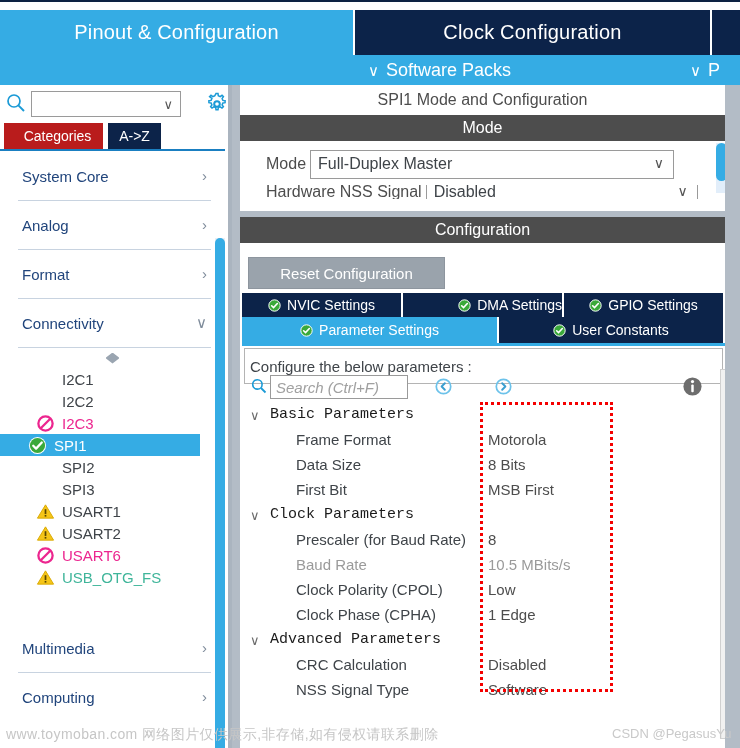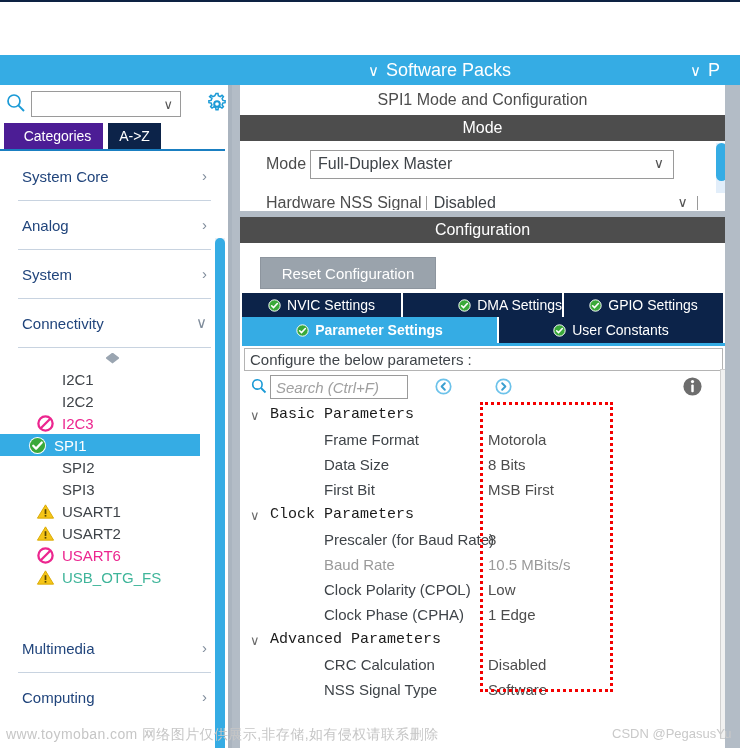--- a/index.html
+++ b/index.html
@@ -46,21 +46,21 @@
     border:1px solid #9a9a9a; background:#fff;
   }
   .scombo .caret { position:absolute; right:7px; top:5px; font-size:13px; color:#555; }
   .gear { position:absolute; left:205px; top:7px; width:24px; height:24px; }
 
   .catTabs { position:absolute; left:0; top:38px; width:232px; height:26px; }
   .catTab {
     position:absolute; top:0; height:26px; display:flex; align-items:center; justify-content:center;
     font-size:14px; color:#ffffff;
   }
-  .catTab.sel { background:#4c1d95; left:4px; width:99px;padding-left:8px; }
+  .catTab.sel { background:#b91c1c; left:4px; width:99px;padding-left:8px; }
   .catTab.unsel { background:#0c2349; left:108px; width:53px; }
   .catUnderline { position:absolute; left:0; top:64px; width:225px; height:2px; background:#1a7fc1; }
 
   .catlist { position:absolute; left:0; top:67px; width:225px; height:596px; overflow:hidden; }
   .catrow {
     position:relative; height:48px; display:flex; align-items:center;
     padding-left:22px; padding-right:18px;
   }
   .catrow .label { font-size:15px; color:#21457c; }
   .catrow .arrow { position:absolute; right:18px; top:15px; font-size:15px; color:#7f8c9b; }
@@ -108,36 +108,36 @@
   .modescroll .thumb { position:absolute; left:0; top:0; width:11px; height:38px; background:#35ace4; border-radius:6px; }
 
   .hsplit { position:absolute; left:240px; top:211px; width:500px; height:6px; background:#b3bcc6; }
 
   
   .collArrow { position:absolute; right:0px; width:16px; height:20px; }
 
   
   .cfgpanel { position:absolute; left:240px; top:217px; width:485px; height:531px; background:#ffffff; }
   .resetbtn {
-    margin:14px 0 0 20px; width:176px; height:32px; background:#9aa3ac;
+    margin:14px 0 0 8px; width:197px; height:32px; background:#9aa3ac;
     color:#ffffff; font-size:15px; display:flex; align-items:center; justify-content:center;
     border:1px solid #8d959e;
   }
 
   .tabrow1 { position:absolute; left:2px; top:76px; width:483px; height:24px; display:flex; }
   .tabrow2 { position:absolute; left:2px; top:100px; width:483px; height:26px; display:flex; }
   .cfgtab {
     height:100%; display:flex; align-items:center; justify-content:center; gap:6px;
     font-size:14px; color:#ffffff; background:#0c2349; border-right:2px solid #ffffff;
   }
-  .cfgtab.sel { background:#35ace4;font-weight:bold; }
+  .cfgtab.sel { background:#35ace4; }
   .tabUnderline { position:absolute; left:2px; top:126px; width:483px; height:3px; background:#35ace4; }
 
   .cfgnote {
-    position:absolute; left:4px; top:131px; width:479px; height:23px;
+    position:absolute; left:4px; top:131px; width:479px; height:36px;
     border:1px solid #b4b4b4; display:flex; align-items:center; padding-left:5px;
     font-size:15px; color:#3f4449;
   }
 
   .searchbar2 { position:absolute; left:4px; top:156px; width:479px; height:28px; }
   .sicon2 { position:absolute; left:7px; top:5px; width:16px; height:16px; }
   .sfield {
     position:absolute; left:26px; top:2px; width:138px; height:24px;
     border:1px solid #9a9a9a; background:#fff; display:flex; align-items:center; padding-left:5px;
     font-size:15px; color:#a0a0a0; font-style:italic;
@@ -145,21 +145,21 @@
   .navbtn { position:absolute; top:4px; width:19px; height:19px; }
   .navbtn.prev { left:190px; }
   .navbtn.next { left:250px; }
   .infoicon { position:absolute; left:438px; top:3px; width:21px; height:21px; }
 
   
   .tree { position:absolute; left:0px; top:185px; width:483px; }
   .trow { position:relative; height:25px; display:flex; align-items:center; }
   .grouprow .gchev { position:absolute; left:10px; top:6px; font-size:13px; color:#6a6a6a; }
   .grouprow .gname { position:absolute; left:30px; font-size:15px; color:#1b1b1b;font-family:Liberation Mono, monospace; }
-  .prow .pname { position:absolute; left:56px; font-size:15px; color:#3f4449;margin-left:28px; }
+  .prow .pname { position:absolute; left:56px; font-size:15px; color:#3f4449; }
   .prow .pval  { position:absolute; left:248px; font-size:15px; color:#4d4d4d; }
   .prow.dim .pname, .prow.dim .pval { color:#9a9a9a; }
 
   .redbox {
     position:absolute; left:240px; top:0px; width:133px; height:290px;
     border:3px dotted #f40000;
   }
 
   .rscroll { position:absolute; left:720px; top:369px; width:9px; height:370px; background:#f1f1f1; border:1px solid #d0d0d0; }
   .rightgut { position:absolute; left:725px; top:85px; width:15px; height:663px; background:#b3bcc6; }
@@ -173,20 +173,31 @@
 </style>
 </head>
 <body>
 
 <div id="app">
 
   <div class="topstrip">
     <div class="topstrip-line"></div>
   </div>
 
+  <div class="tabbar">
+    <div class="maintab active tab-pinout">
+      <span>Pinout &amp; Configuration</span>
+    </div>
+    <div class="maintab inactive tab-clock">
+      <span>Clock Configuration</span>
+    </div>
+    <div class="maintab inactive tab-third">
+      <span></span>
+    </div>
+  </div>
   <div class="tabgap" style="left:353px;"></div>
   <div class="tabgap" style="left:710px;"></div>
 
   <div class="packbar">
     <div class="packitem pack-sw">
       <span class="chev">∨</span>
       <span>Software Packs</span>
     </div>
     <div class="packitem pack-pin">
       <span class="chev">∨</span>
@@ -229,21 +240,21 @@
       </div>
       <div class="catsep"></div>
 
       <div class="catrow">
         <span class="label">Analog</span>
         <span class="arrow">›</span>
       </div>
       <div class="catsep"></div>
 
       <div class="catrow">
-        <span class="label">System</span>
+        <span class="label">Format</span>
         <span class="arrow">›</span>
       </div>
       <div class="catsep"></div>
 
       <div class="catrow">
         <span class="label">Connectivity</span>
         <span class="arrow">∨</span>
       </div>
       <div class="catsep"></div>
 
@@ -337,21 +348,21 @@
     <div class="sectionHdr">Mode</div>
 
     <div class="formrow">
       <span class="flabel">Mode</span>
       <div class="fselect" style="width:364px;">
         <span>Full-Duplex Master</span>
         <span class="caret">∨</span>
       </div>
     </div>
 
-    <div class="formrow" style="margin-top:16px; overflow:hidden; height:14px;">
+    <div class="formrow" style="margin-top:5px; overflow:hidden; height:14px;">
       <span class="flabel">Hardware NSS Signal</span>
       <div class="fselect" style="width:272px;">
         <span>Disabled</span>
         <span class="caret">∨</span>
       </div>
     </div>
 
     <div class="modescroll">
       <div class="thumb"></div>
     </div>

